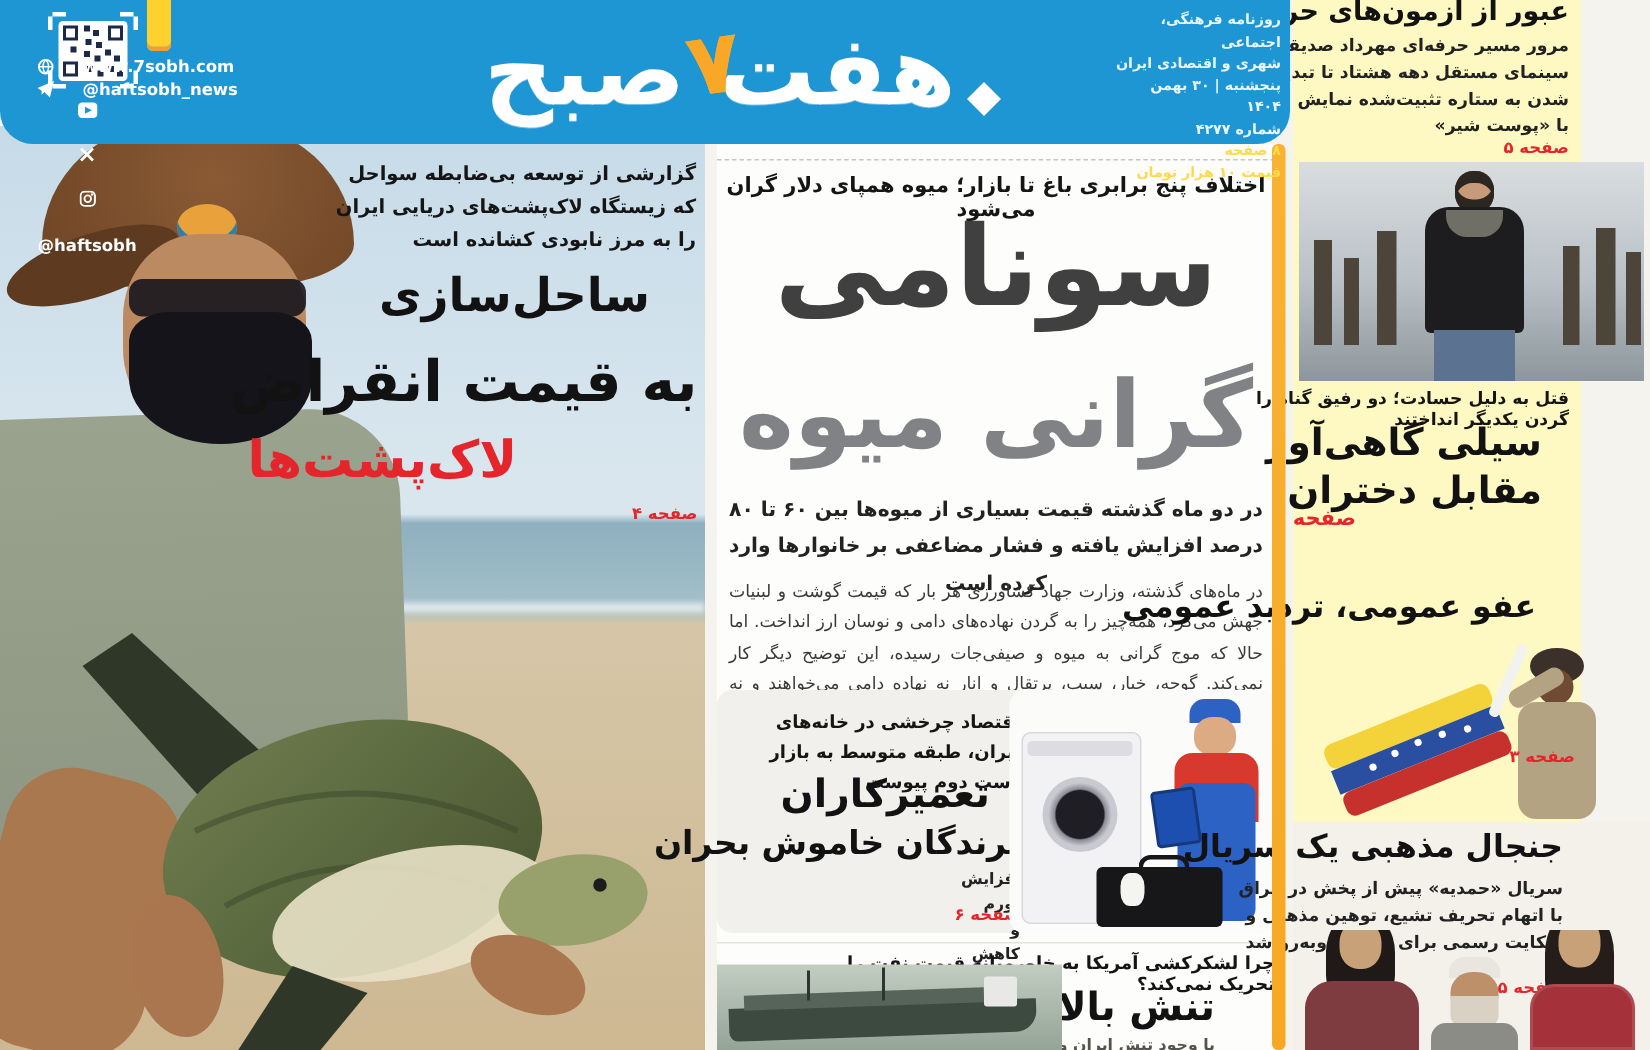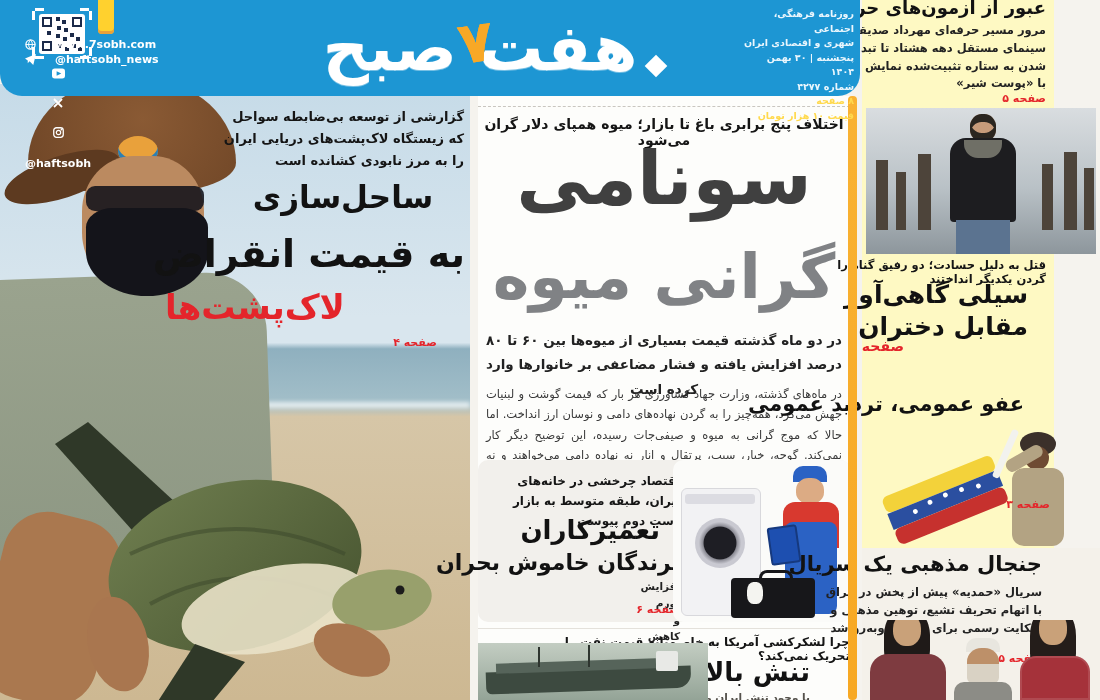--- a/index.html
+++ b/index.html
@@ -63,21 +63,21 @@
       <circle cx="400" cy="506" r="4.5" fill="#1c1c1c"></circle>
       <polygon points="195,560 142,642 184,652 245,578" fill="#2f3828"></polygon>
       <ellipse cx="352" cy="566" rx="40" ry="24" fill="#a9764f" transform="rotate(22 352 566)"></ellipse>
       <ellipse cx="118" cy="560" rx="30" ry="48" fill="#a9764f" transform="rotate(-12 118 560)"></ellipse>
     </svg>
 
     <div class="abs kicker" style="left:218px;top:22px;width:246px;font-size:13px;line-height:1.7;text-align:right;">گزارشی از توسعه بی‌ضابطه سواحل که زیستگاه لاک‌پشت‌های دریایی ایران را به مرز نابودی کشانده است</div>
     <div class="abs hl nowrap" style="left:165px;top:95px;width:300px;font-size:31px;text-align:center;margin-left:28px;">ساحل‌سازی</div>
     <div class="abs hl nowrap" style="left:165px;top:148px;width:300px;font-size:38px;text-align:left;">به قیمت انقراض</div>
     <div class="abs nowrap" style="left:165px;top:203px;width:300px;font-size:34px;font-weight:bold;color:#e4252b;text-align:left;">لاک‌پشت‌ها</div>
-    <div class="abs pageref" style="left:365px;top:252px;width:100px;text-align:center;">صفحه ۴</div>
+    <div class="abs pageref" style="left:365px;top:252px;width:100px;text-align:right;">صفحه ۴</div>
   </div>
 
   <div class="abs masthead">
 
     <svg class="abs" style="left:30px;top:6px;" width="64" height="56" viewBox="0 0 64 56">
       <path d="M2,2 h12 v3 h-12z M2,2 v12 h3 v-12z M50,2 h12 v3 h-12z M59,2 v12 h3 v-12z M2,41 v12 h3 v-12z M2,50 h12 v3 h-12z M50,50 h12 v3 h-12z M59,41 v12 h3 v-12z" fill="#fff"></path>
       <rect x="9" y="8" width="46" height="40" rx="3" fill="#fff"></rect>
       <g fill="#1b2a4a">
         <rect x="12" y="11" width="10" height="10"></rect>
           <rect x="14" y="13" width="6" height="6" fill="#fff"></rect>

